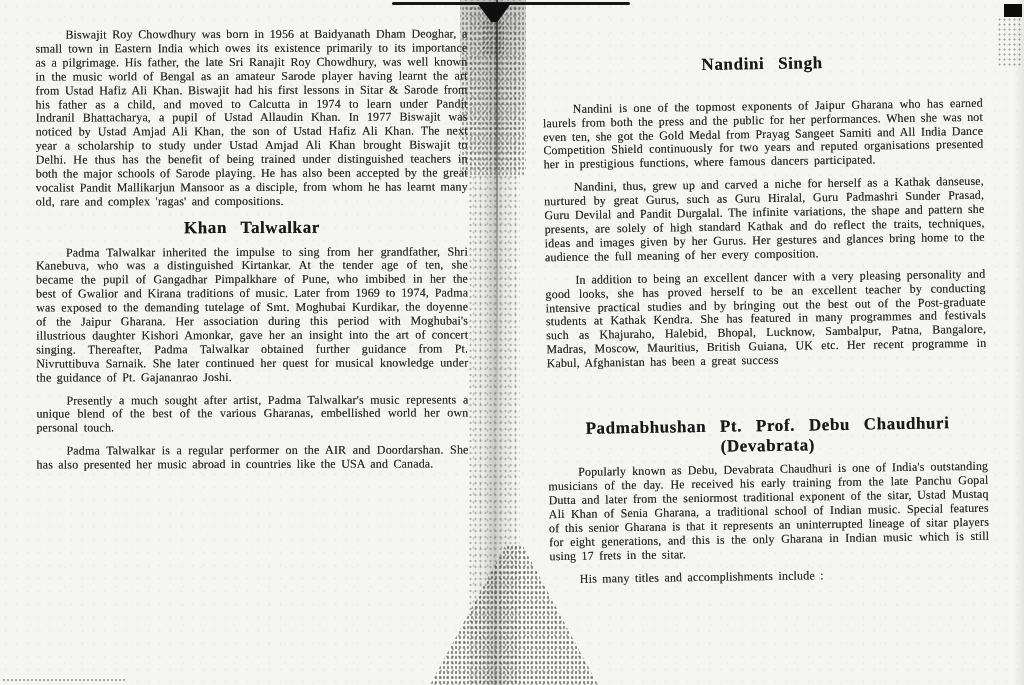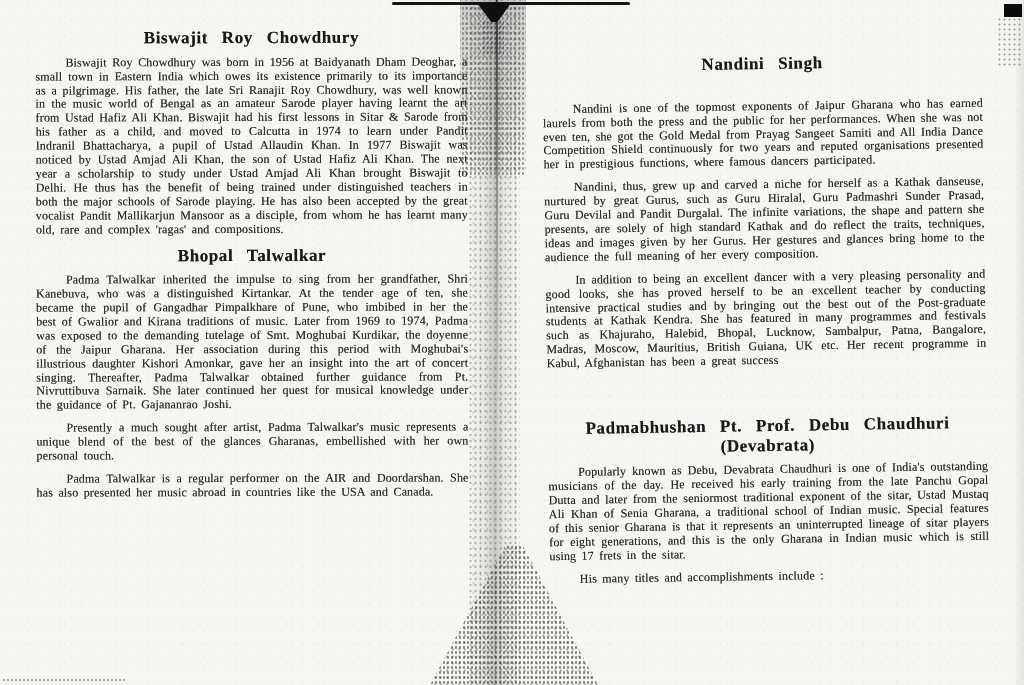--- a/index.html
+++ b/index.html
@@ -92,27 +92,26 @@
     background-size:4px 4px;
   }
 </style>
 </head>
 <body>
 
 <div class="scan">
 
   <div class="page left-page">
     <section>
-      <h2 class="sec-title">Biswajit Roy Chowdhury</h2>
       <p>Biswajit Roy Chowdhury was born in 1956 at Baidyanath Dham Deoghar, a small town in Eastern India which owes its existence primarily to its importance as a pilgrimage. His father, the late Sri Ranajit Roy Chowdhury, was well known in the music world of Bengal as an amateur Sarode player having learnt the art from Ustad Hafiz Ali Khan. Biswajit had his first lessons in Sitar &amp; Sarode from his father as a child, and moved to Calcutta in 1974 to learn under Pandit Indranil Bhattacharya, a pupil of Ustad Allaudin Khan. In 1977 Biswajit was noticed by Ustad Amjad Ali Khan, the son of Ustad Hafiz Ali Khan. The next year a scholarship to study under Ustad Amjad Ali Khan brought Biswajit to Delhi. He thus has the benefit of being trained under distinguished teachers in both the major schools of Sarode playing. He has also been accepted by the great vocalist Pandit Mallikarjun Mansoor as a disciple, from whom he has learnt many old, rare and complex 'ragas' and compositions.</p>
     </section>
     <section>
-      <h2 class="sec-title">Bhopal Talwalkar</h2>
+      <h2 class="sec-title">Khan Talwalkar</h2>
       <p>Padma Talwalkar inherited the impulse to sing from her grandfather, Shri Kanebuva, who was a distinguished Kirtankar. At the tender age of ten, she became the pupil of Gangadhar Pimpalkhare of Pune, who imbibed in her the best of Gwalior and Kirana traditions of music. Later from 1969 to 1974, Padma was exposed to the demanding tutelage of Smt. Moghubai Kurdikar, the doyenne of the Jaipur Gharana. Her association during this period with Moghubai's illustrious daughter Kishori Amonkar, gave her an insight into the art of concert singing. Thereafter, Padma Talwalkar obtained further guidance from Pt. Nivruttibuva Sarnaik. She later continued her quest for musical knowledge under the guidance of Pt. Gajananrao Joshi.</p>
-      <p>Presently a much sought after artist, Padma Talwalkar's music represents a unique blend of the best of the glances Gharanas, embellished with her own personal touch.</p>
+      <p>Presently a much sought after artist, Padma Talwalkar's music represents a unique blend of the best of the various Gharanas, embellished world her own personal touch.</p>
       <p>Padma Talwalkar is a regular performer on the AIR and Doordarshan. She has also presented her music abroad in countries like the USA and Canada.</p>
     </section>
   </div>
 
   <div class="page right-page">
     <section>
       <h2 class="sec-title first-title">Nandini Singh</h2>
       <p>Nandini is one of the topmost exponents of Jaipur Gharana who has earned laurels from both the press and the public for her performances. When she was not even ten, she got the Gold Medal from Prayag Sangeet Samiti and All India Dance Competition Shield continuously for two years and reputed organisations presented her in prestigious functions, where famous dancers participated.</p>
       <p>Nandini, thus, grew up and carved a niche for herself as a Kathak danseuse, nurtured by great Gurus, such as Guru Hiralal, Guru Padmashri Sunder Prasad, Guru Devilal and Pandit Durgalal. The infinite variations, the shape and pattern she presents, are solely of high standard Kathak and do reflect the traits, techniques, ideas and images given by her Gurus. Her gestures and glances bring home to the audience the full meaning of her every composition.</p>
       <p>In addition to being an excellent dancer with a very pleasing personality and good looks, she has proved herself to be an excellent teacher by conducting intensive practical studies and by bringing out the best out of the Post-graduate students at Kathak Kendra. She has featured in many programmes and festivals such as Khajuraho, Halebid, Bhopal, Lucknow, Sambalpur, Patna, Bangalore, Madras, Moscow, Mauritius, British Guiana, UK etc. Her recent programme in Kabul, Afghanistan has been a great success</p>

